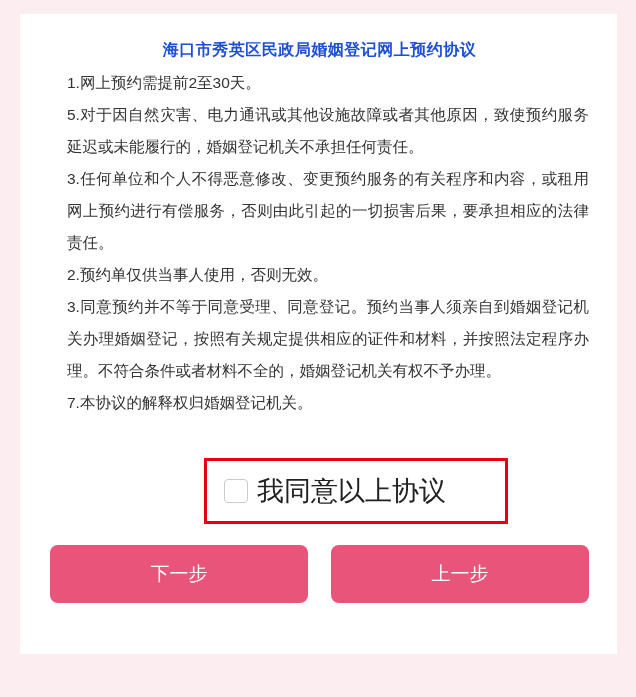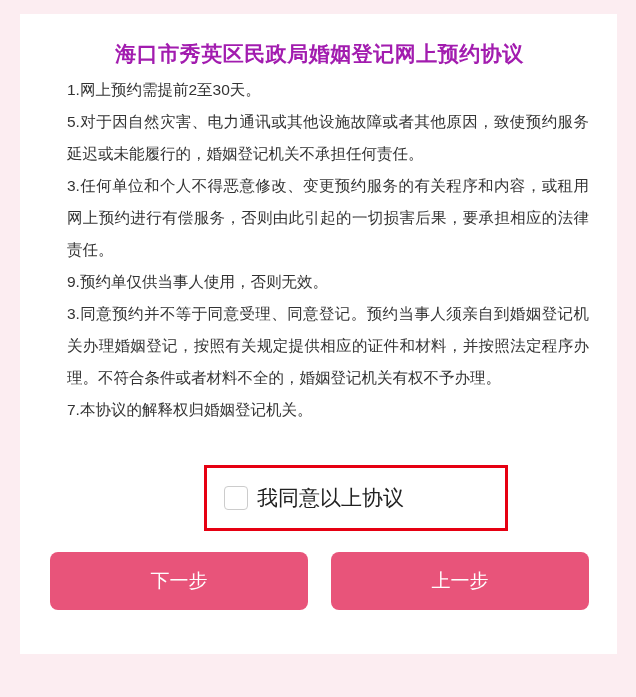--- a/index.html
+++ b/index.html
@@ -18,23 +18,23 @@
     position: absolute;
     left: 20px;
     top: 14px;
     width: 597px;
     height: 640px;
     background: #ffffff;
     box-sizing: border-box;
     padding: 14px 28px 0 30px;
   }
   .title {
-    font-size: 21px;
+    font-size: 16px;
     font-weight: bold;
-    color: #a21caf;
+    color: #1d4ed8;
     text-align: center;
     margin: 12px 0 6px 0;
     letter-spacing: 0.5px;
   }
   .agreement {
     color: #333333;
     font-size: 15.5px;
     line-height: 32px;
     text-align: justify;
     margin-left: 17px;
@@ -58,21 +58,21 @@
     width: 24px;
     height: 24px;
     box-sizing: border-box;
     border: 1px solid #cccccc;
     border-radius: 4px;
     background: #ffffff;
     flex: 0 0 auto;
     cursor: pointer;
   }
   .consent-label {
-    font-size: 21px;
+    font-size: 27px;
     color: #222222;
     margin-left: 9px;
     white-space: nowrap;
   }
   .button-row {
     display: flex;
     gap: 23px;
     margin-top: 21px;
   }
   .action-btn {
@@ -91,21 +91,21 @@
 <body>
 
 <div class="card">
 
   <h1 class="title">海口市秀英区民政局婚姻登记网上预约协议</h1>
 
   <div class="agreement">
     <p>1.网上预约需提前2至30天。</p>
     <p>5.对于因自然灾害、电力通讯或其他设施故障或者其他原因，致使预约服务延迟或未能履行的，婚姻登记机关不承担任何责任。</p>
     <p>3.任何单位和个人不得恶意修改、变更预约服务的有关程序和内容，或租用网上预约进行有偿服务，否则由此引起的一切损害后果，要承担相应的法律责任。</p>
-    <p>9.预约单仅供当事人使用，否则无效。</p>
+    <p>2.预约单仅供当事人使用，否则无效。</p>
     <p>3.同意预约并不等于同意受理、同意登记。预约当事人须亲自到婚姻登记机关办理婚姻登记，按照有关规定提供相应的证件和材料，并按照法定程序办理。不符合条件或者材料不全的，婚姻登记机关有权不予办理。</p>
     <p>7.本协议的解释权归婚姻登记机关。</p>
   </div>
 
   <div class="consent-box">
     <div class="checkbox" role="checkbox" aria-checked="false"></div>
     <span class="consent-label">我同意以上协议</span>
   </div>
 
   <div class="button-row">

